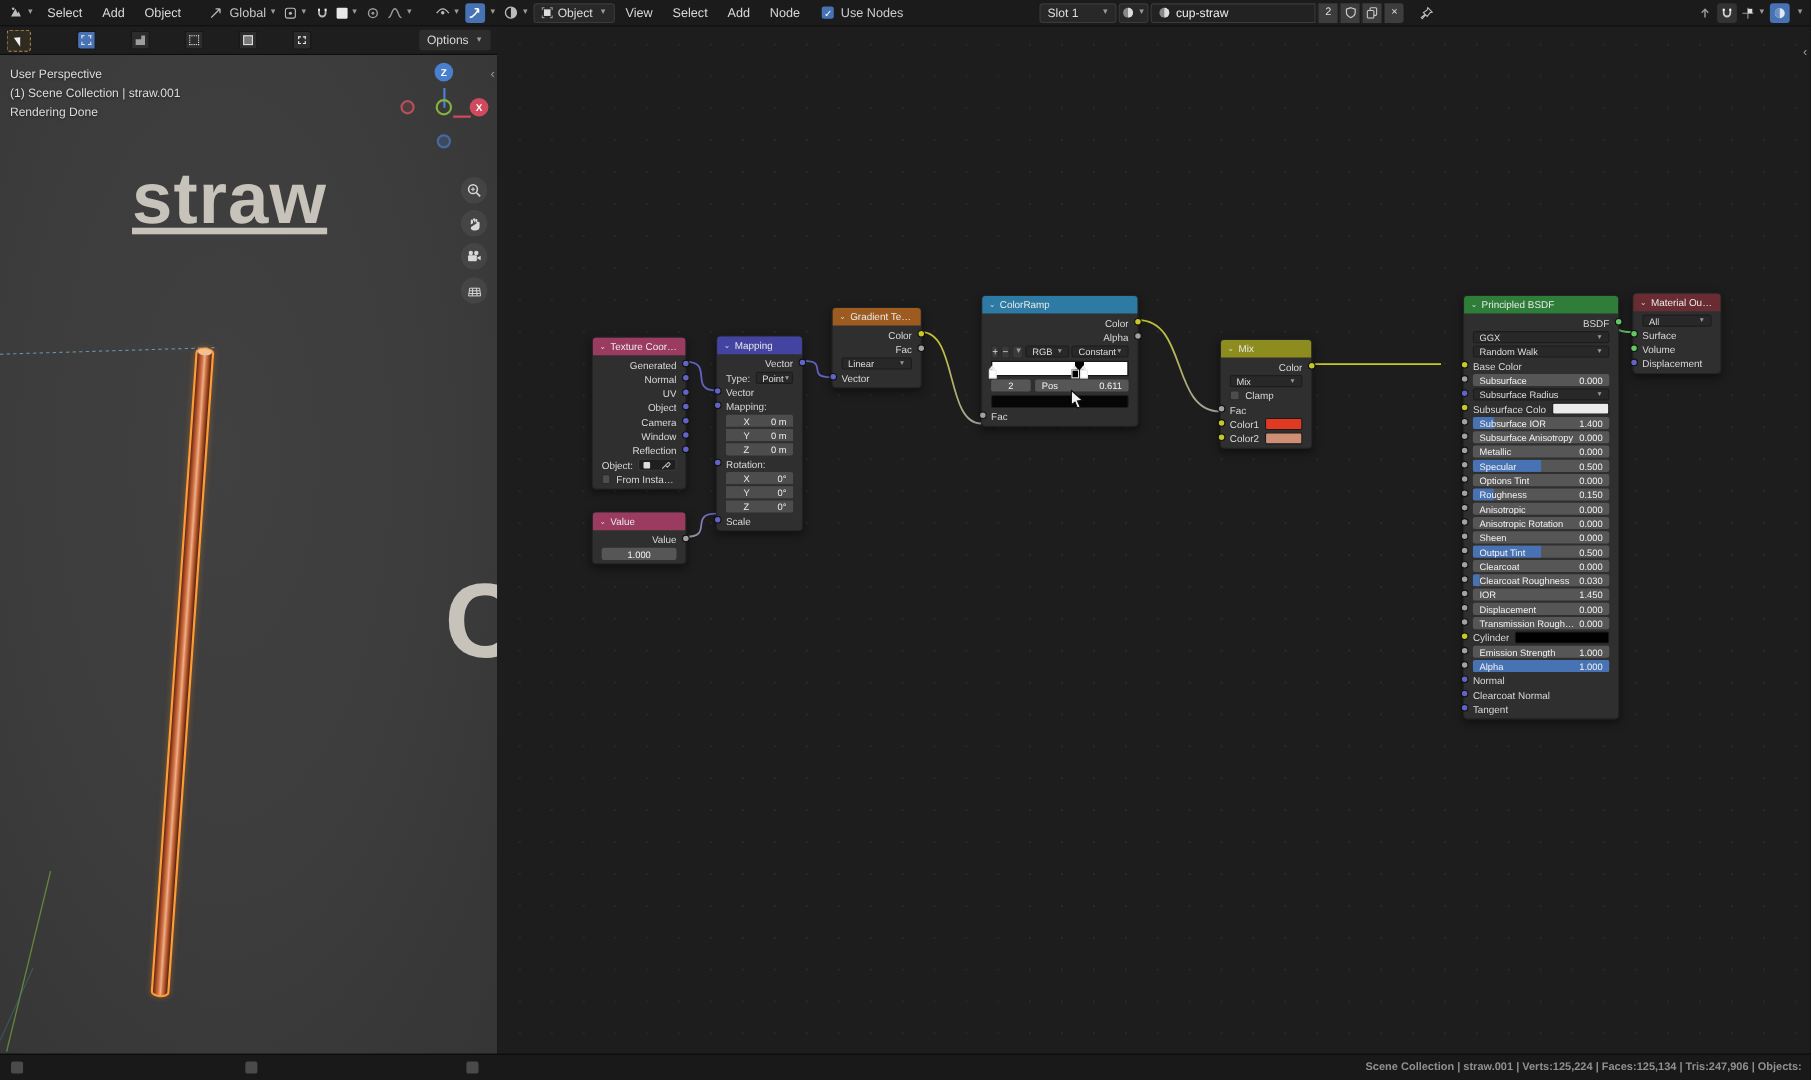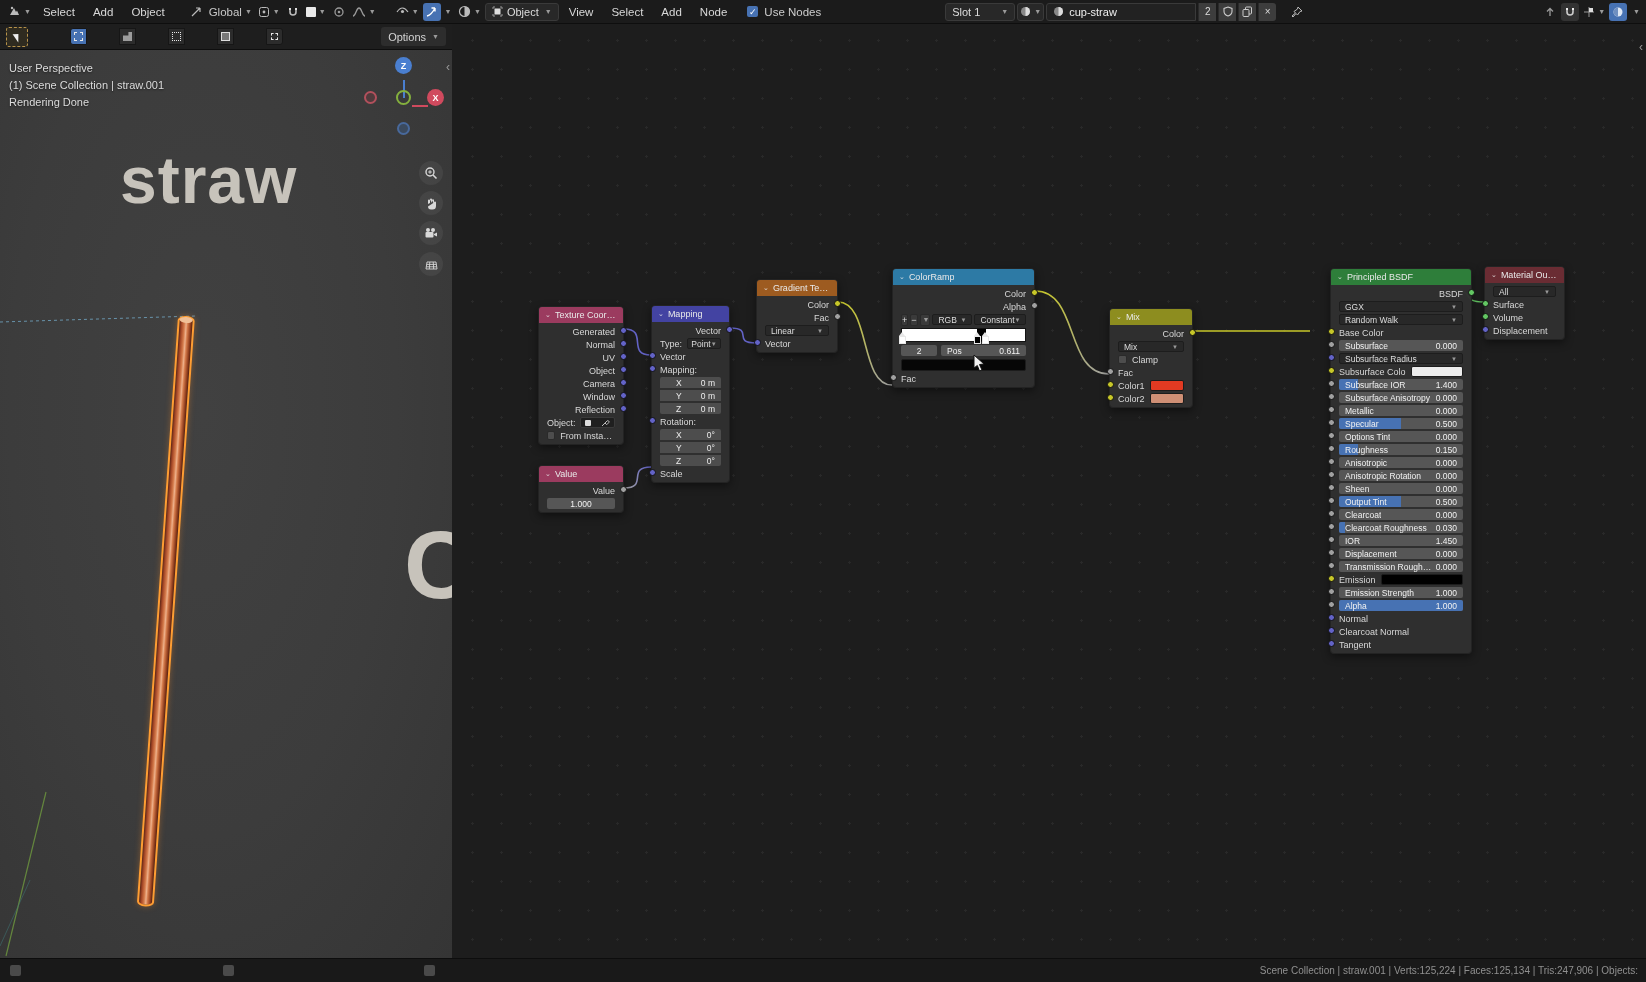--- a/index.html
+++ b/index.html
@@ -40,21 +40,21 @@
               border-radius:3px 0 0 3px;height:18px;padding:0 6px;gap:5px;width:150px;font-size:11px;color:#eee;}
   .badge{display:inline-flex;align-items:center;justify-content:center;background:#3d3d3d;
          border-left:1px solid #2a2a2a;height:18px;min-width:18px;font-size:10px;color:#ddd;}
   .badge.last{border-radius:0 3px 3px 0;}
   .crumb-sep{color:#8a8a8a;font-size:9px;}
   
   #viewport{position:absolute;left:0;top:50px;width:452px;height:908px;overflow:hidden;
             background:radial-gradient(ellipse at 45% 40%, #414141 0%, #3c3c3c 55%, #353535 100%);}
   .ov-text{position:absolute;left:9px;font-size:11px;color:#dcdcdc;text-shadow:0 1px 2px rgba(0,0,0,.5);}
   #render-word{position:absolute;left:120px;top:92px;font-size:66px;font-weight:600;
-               color:#c7c3bb;letter-spacing:1px;}
+               color:#c7c3bb;letter-spacing:1px;text-decoration:underline;}
   #render-letter{position:absolute;left:404px;top:460px;font-size:96px;font-weight:600;color:#c7c3bb;}
   #straw{position:absolute;left:178px;top:266px;width:17px;height:592px;transform:rotate(4deg);
          transform-origin:top center;border-radius:9px/5px;border:2px solid #ff9d32;
          background:linear-gradient(90deg,#5e2415 0%,#a84a28 18%,#d47a4a 38%,#edb08a 52%,#d47a4a 64%,#93401f 85%,#541f10 100%);
          box-shadow:0 0 6px rgba(255,140,40,.35);}
   #straw::before{content:"";position:absolute;left:0;right:0;top:-1px;height:6px;border-radius:50%;
                  background:#f0c097;}
   .gizmo-ball{position:absolute;border-radius:50%;display:flex;align-items:center;justify-content:center;
               font-size:9px;font-weight:bold;color:#fff;}
   .nav-btn{position:absolute;width:24px;height:24px;border-radius:50%;background:rgba(110,110,110,.22);
@@ -72,21 +72,21 @@
           padding:0 6px;color:#e9e9e9;font-size:9px;}
   .node-h .c{font-size:7px;opacity:.85;}
   .nrow{position:relative;height:13px;display:flex;align-items:center;padding:0 8px;}
   .nrow.pad-b{height:15px;}
   .sock{position:absolute;width:7px;height:7px;border-radius:50%;border:1px solid #101010;top:50%;
         margin-top:-4.5px;}
   .sock.in{left:-3.5px;} .sock.out{right:-3.5px;}
   .r-out{justify-content:flex-end;}
   .widget{flex:1;height:11px;border-radius:2px;display:flex;align-items:center;position:relative;
           overflow:hidden;font-size:8.5px;}
-  .w-dd{background:#282828;border:1px solid #1d1d1d;padding:0 5px;color:#ddd;justify-content:center;}
+  .w-dd{background:#282828;border:1px solid #1d1d1d;padding:0 5px;color:#ddd;}
   .w-dd .arr{margin-left:auto;font-size:6px;color:#999;}
   .w-slider{background:#565656;color:#f2f2f2;}
   .w-slider .fillb{position:absolute;left:0;top:0;bottom:0;background:#4772b3;}
   .w-slider .lab{position:relative;padding-left:6px;white-space:nowrap;overflow:hidden;}
   .w-slider .val{position:relative;margin-left:auto;padding-right:6px;}
   .w-field{background:#4d4d4d;color:#eee;}
   .w-field .lab{padding-left:16px;} .w-field .val{margin-left:auto;padding-right:6px;}
   .g-first{border-radius:2px 2px 0 0;} .g-mid{border-radius:0;} .g-last{border-radius:0 0 2px 2px;}
   .w-btn{background:#565656;justify-content:center;color:#f2f2f2;}
   .ncheck{width:9px;height:9px;background:#4d4d4d;border:1px solid #2a2a2a;border-radius:2px;margin-right:5px;}
@@ -94,21 +94,21 @@
   .ramp-bar{flex:1;height:14px;border:1px solid #141414;position:relative;}
   .ramp-handle{position:absolute;top:3px;width:7px;height:13px;margin-left:-3.5px;}
   .ramp-handle .tri{width:0;height:0;border-left:3.5px solid transparent;border-right:3.5px solid transparent;
                     border-bottom:4px solid #e8e8e8;}
   .ramp-handle .box{width:7px;height:8px;border:1px solid #e8e8e8;background:#111;}
   .rt-btn{width:14px;height:12px;background:#3a3a3a;border:1px solid #2a2a2a;border-radius:2px;
           display:inline-flex;align-items:center;justify-content:center;margin-right:2px;font-size:9px;color:#ddd;}
   .lab-ell{white-space:nowrap;overflow:hidden;text-overflow:ellipsis;}
   
   #status{position:absolute;left:0;top:958px;width:1646px;height:24px;background:#191919;
-          border-top:1px solid #0d0d0d;display:flex;align-items:center;font-size:10px;color:#909090;}
+          border-top:1px solid #0d0d0d;display:flex;align-items:center;font-size:10px;color:#909090;font-weight:bold;}
   #status .stat-text{margin-left:auto;padding-right:8px;white-space:nowrap;}
   .stat-ic{width:11px;height:11px;background:#4a4a4a;border-radius:2px;margin-left:8px;}
   svg{display:block;}
 </style>
 </head>
 <body>
 
 <div id="app">
 
   <div class="hdr" id="vp-hdr">
@@ -841,21 +841,21 @@
             <div class="nrow">
               <span class="sock in" style="background: rgb(161, 161, 161);"></span>
               <span class="widget w-slider">
                 <span class="fillb" style="width: 0%;"></span>
                 <span class="lab lab-ell">Transmission Roughness</span>
                 <span class="val">0.000</span>
               </span>
             </div>
             <div class="nrow">
               <span class="sock in" style="background: rgb(199, 199, 41);"></span>
-              <span class="lab-ell" style="margin-right: 5px;">Emission</span>
+              <span class="lab-ell" style="margin-right: 5px;">Cylinder</span>
               <span class="swatchw" style="background: rgb(0, 0, 0);"></span>
             </div>
             <div class="nrow">
               <span class="sock in" style="background: rgb(161, 161, 161);"></span>
               <span class="widget w-slider">
                 <span class="fillb" style="width: 0%;"></span>
                 <span class="lab lab-ell">Emission Strength</span>
                 <span class="val">1.000</span>
               </span>
             </div>

